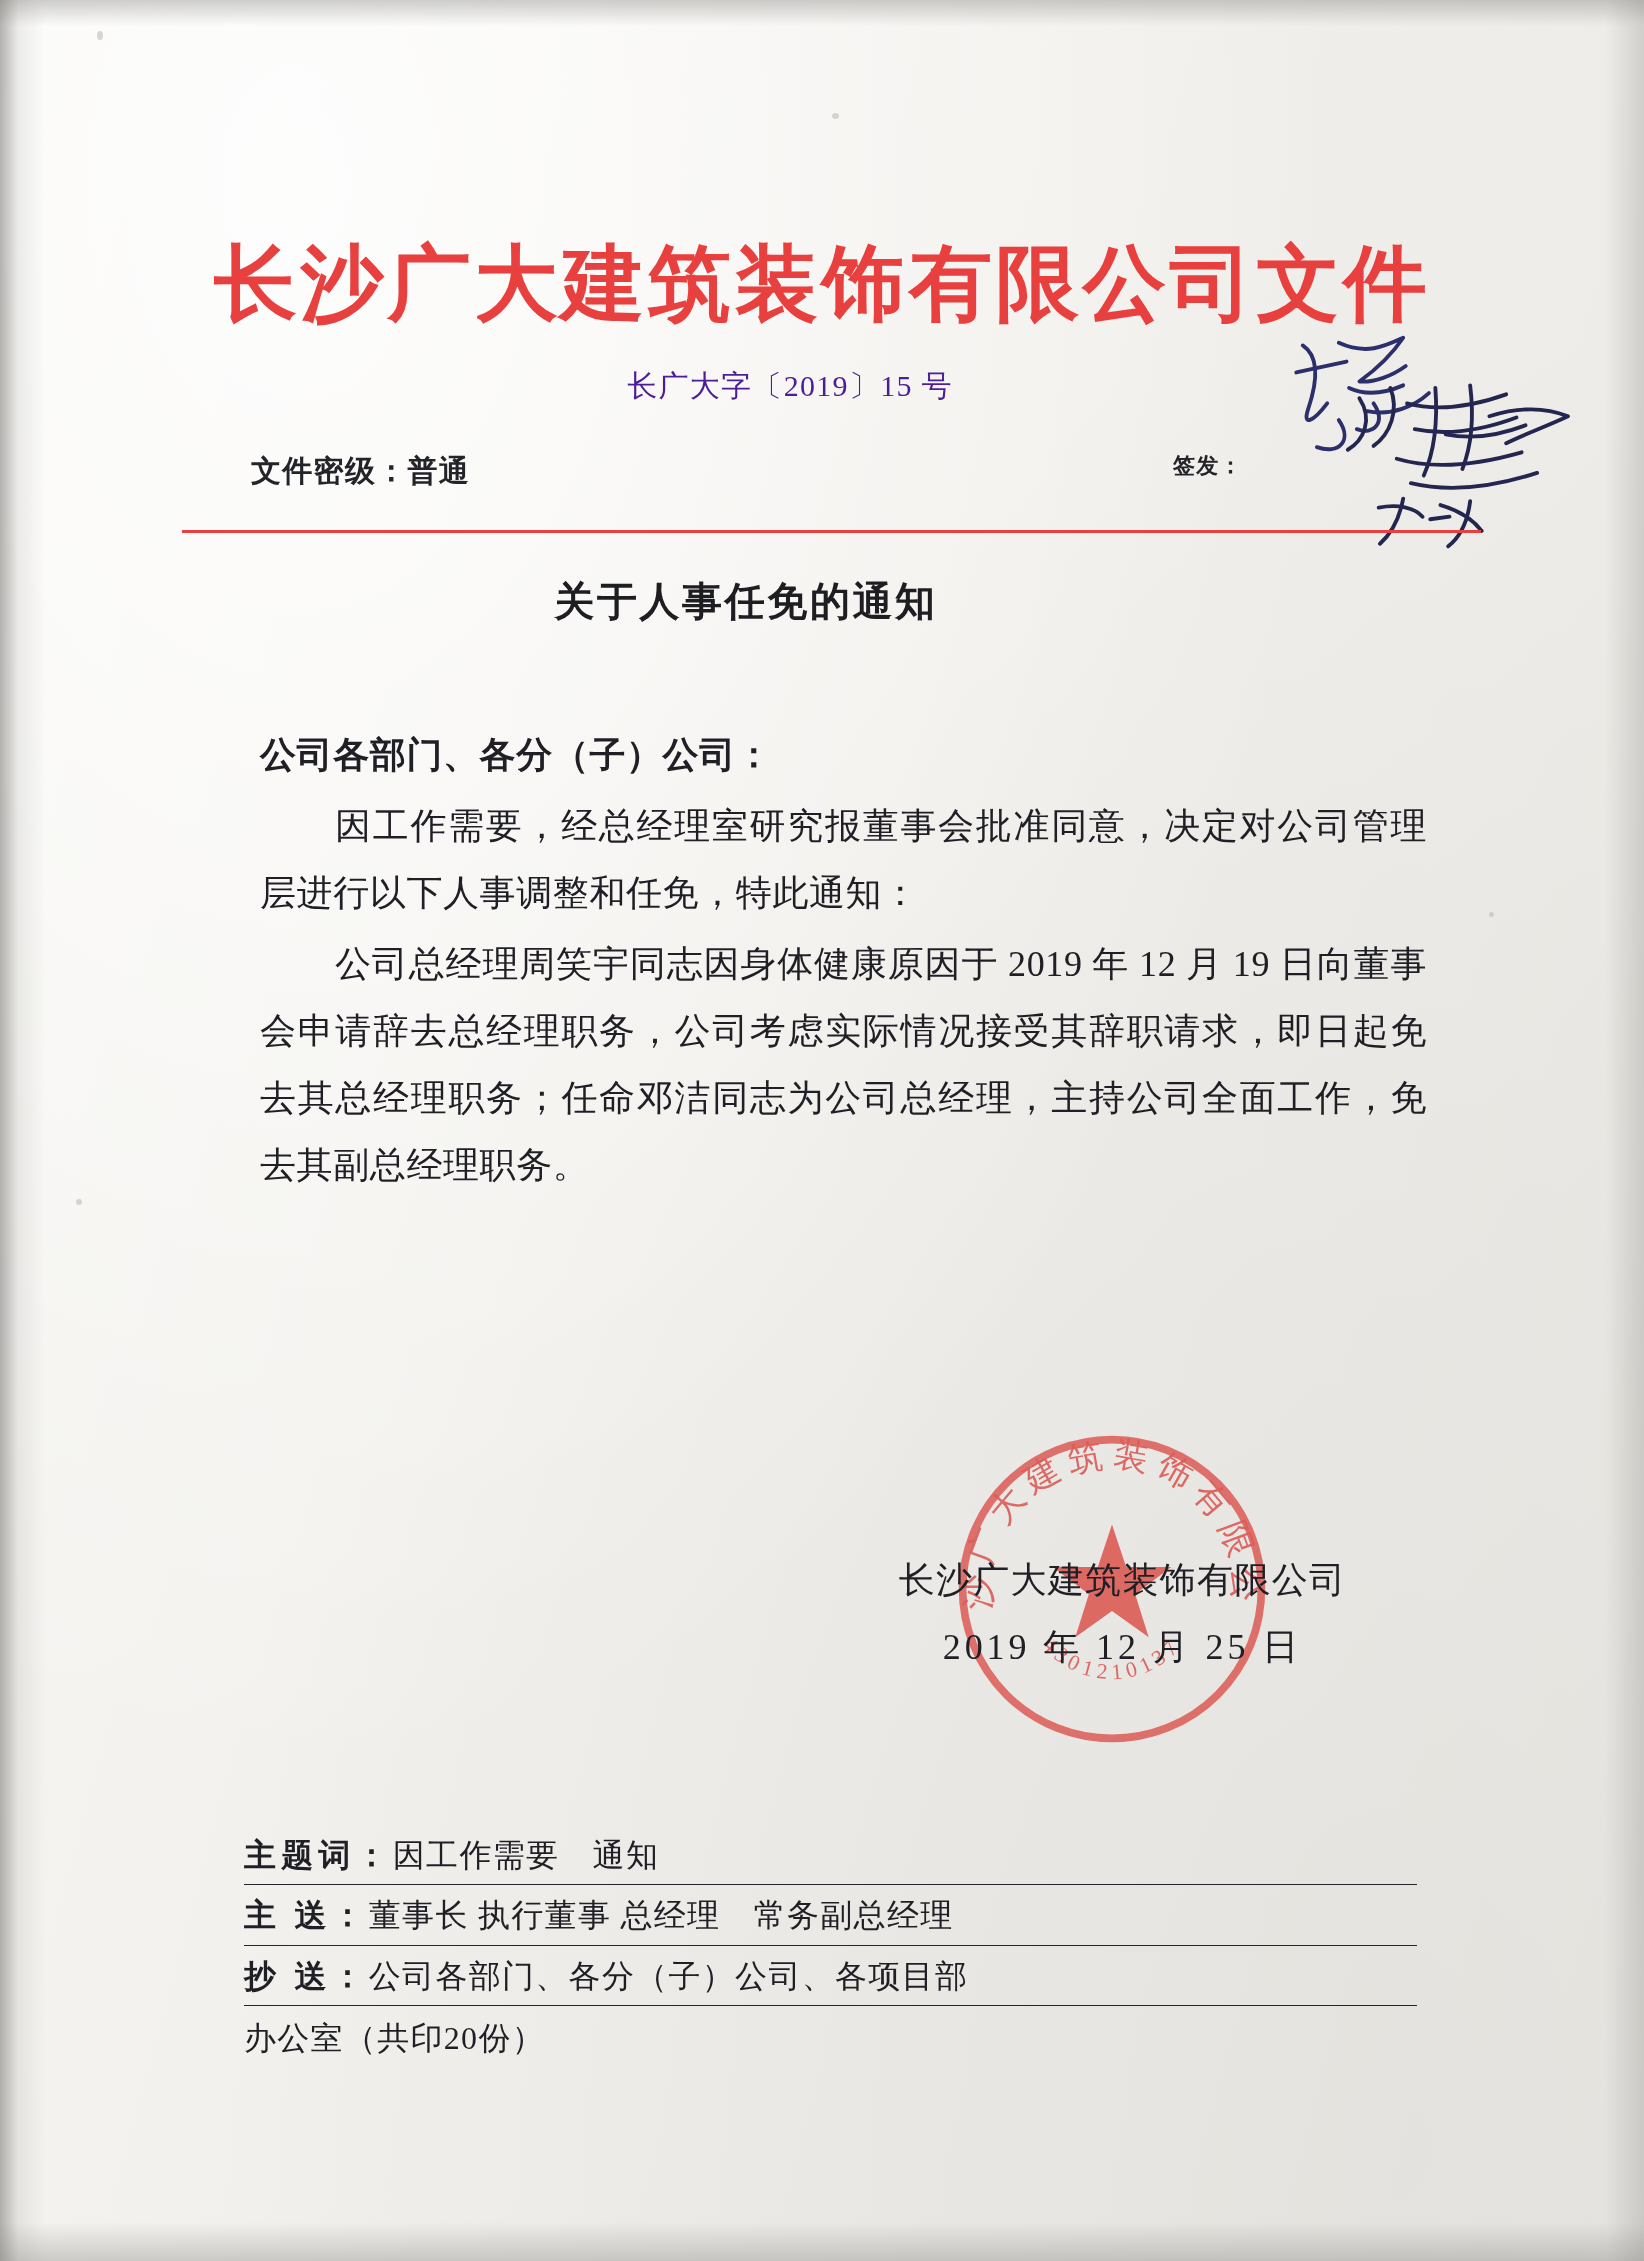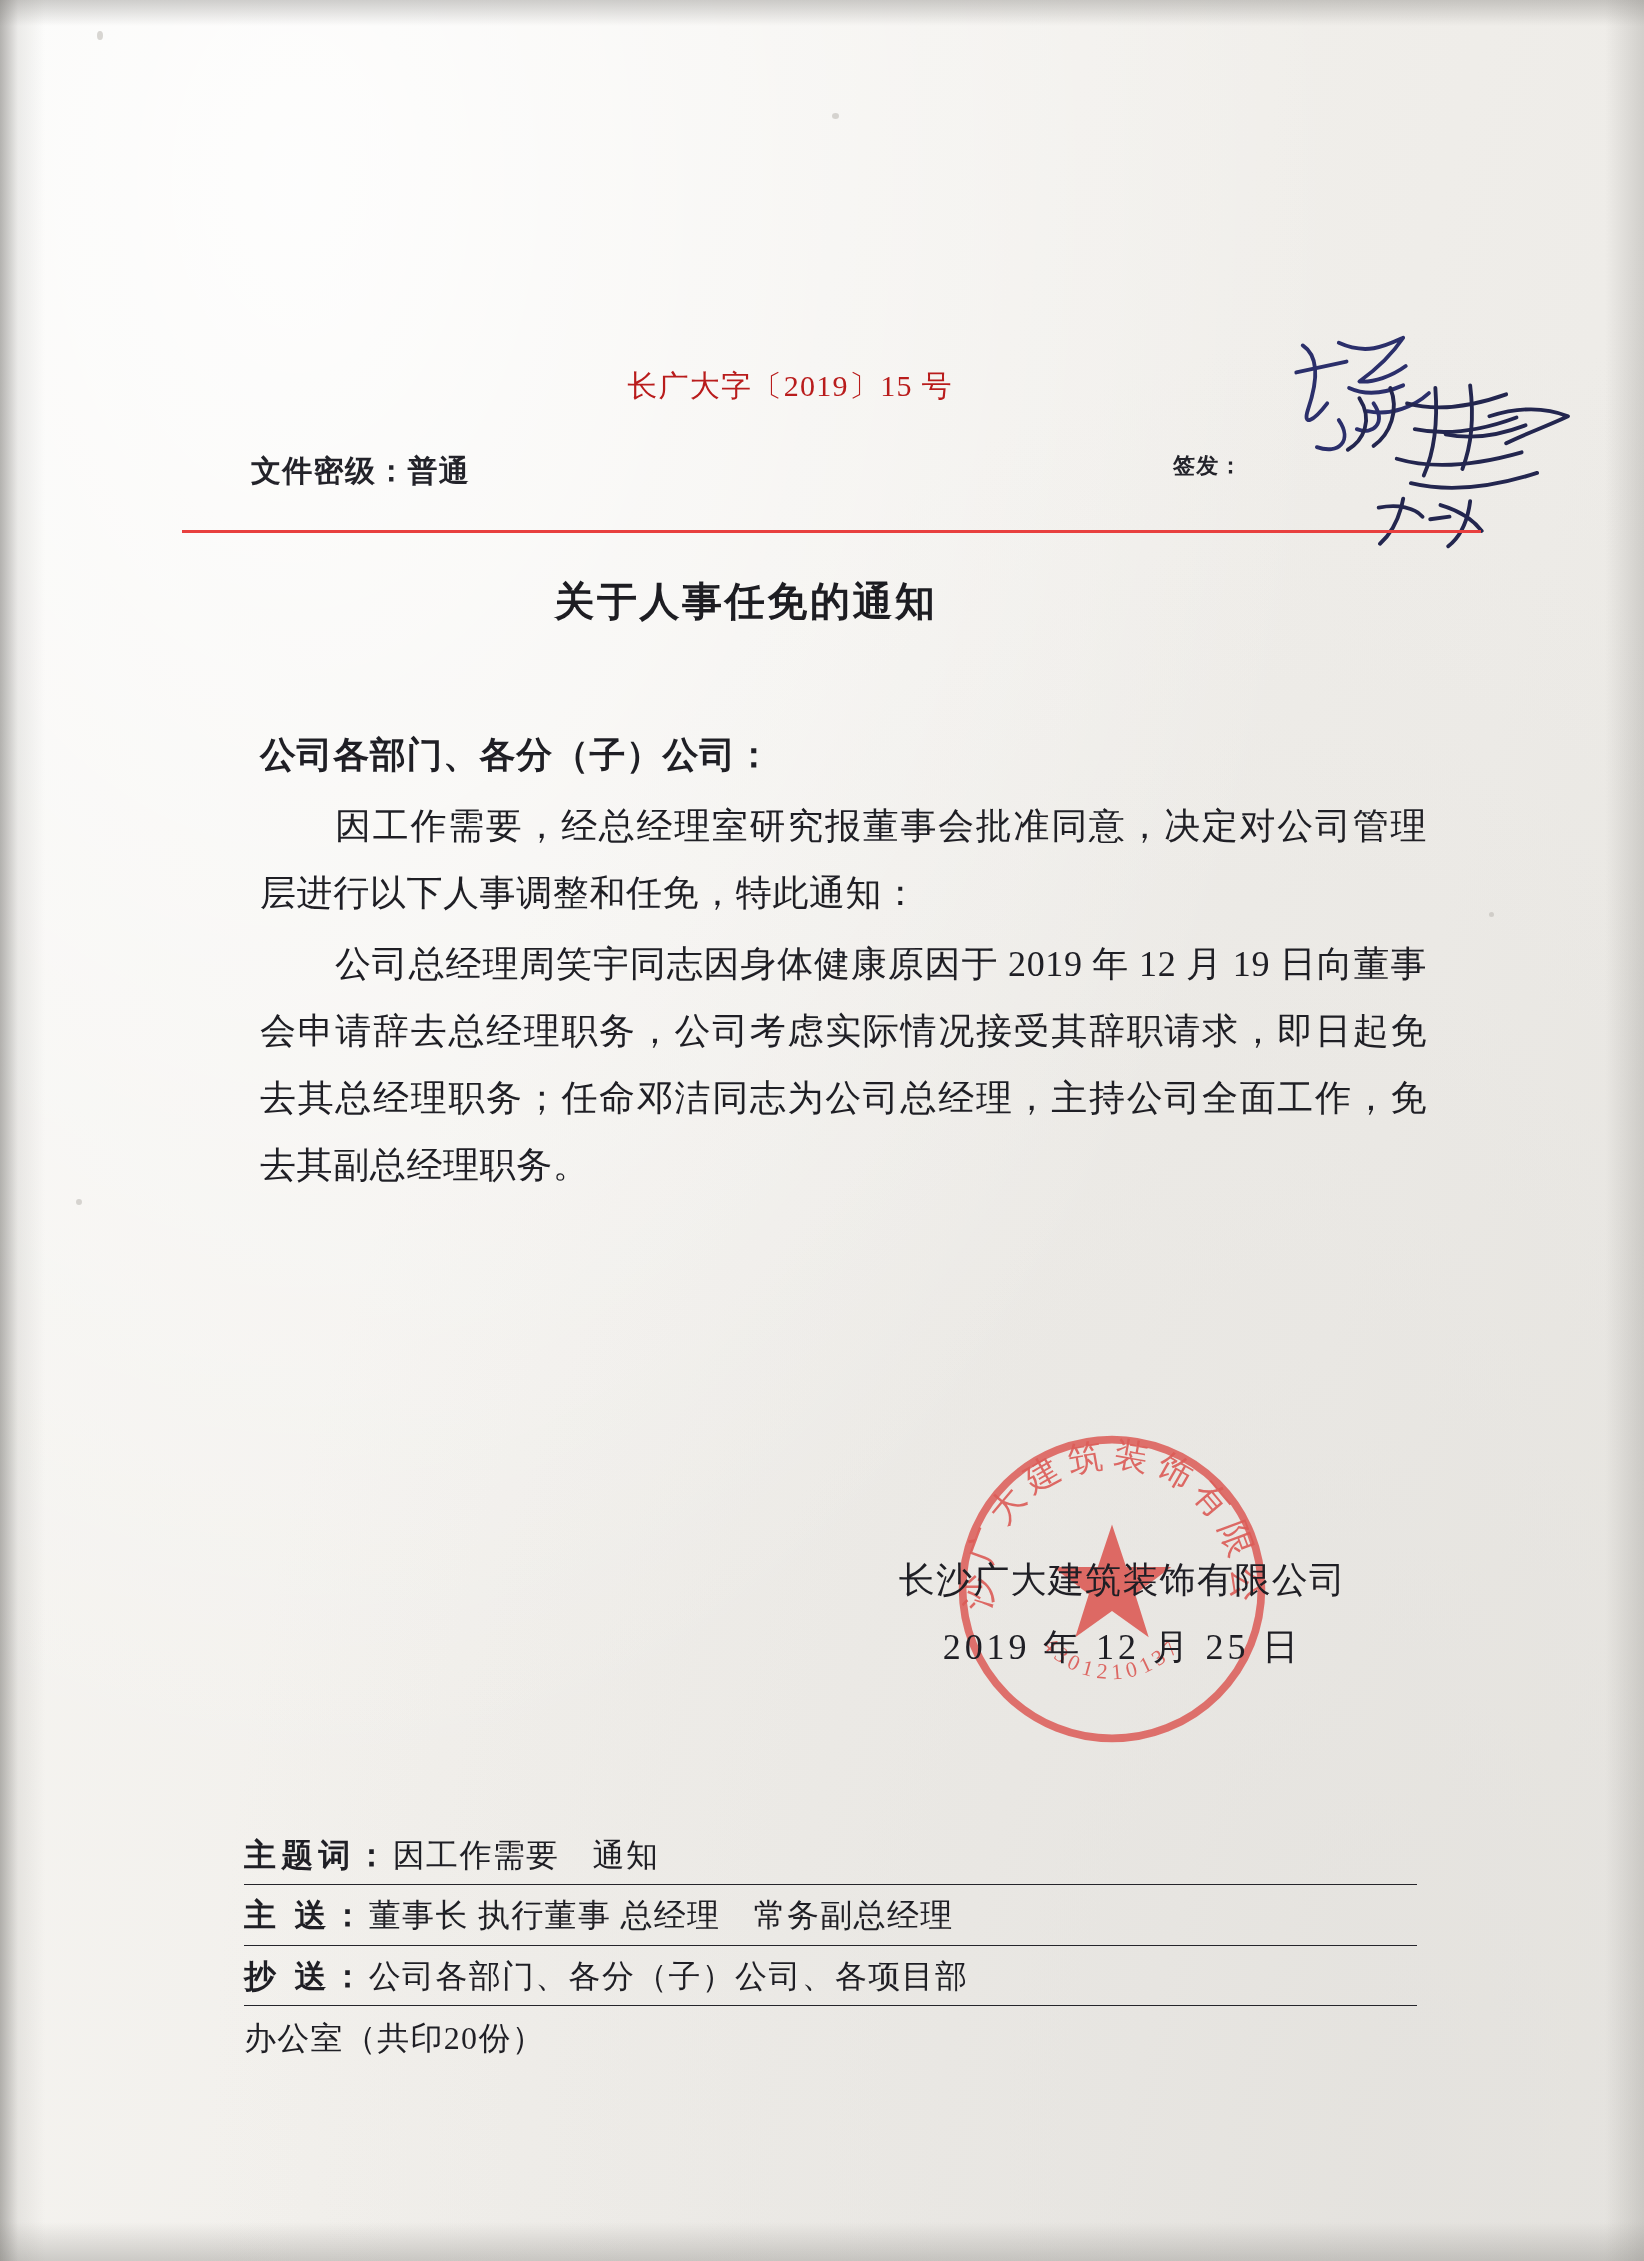--- a/index.html
+++ b/index.html
@@ -77,21 +77,21 @@
     letter-spacing: 3.9px;
     white-space: nowrap;
   }
   .doc-number {
     position: absolute;
     top: 366px;
     left: 0;
     width: 1580px;
     text-align: center;
     font-size: 30px;
-    color: #b91c1c;
+    color: #4c1d95;
     letter-spacing: 1.3px;
   }
   .secrecy-row {
     position: absolute;
     top: 451px;
     left: 251px;
     font-size: 30px;
     font-weight: bold;
     color: #23232a;
     letter-spacing: 1.3px;
@@ -211,20 +211,21 @@
   .speck { position: absolute; background: #b9b6b1; border-radius: 50%; opacity: .55; }
 </style>
 </head>
 <body>
 
 <div class="page">
   <div class="paper-tint"></div>
 
   <div class="content">
 
+    <div class="doc-title">长沙广大建筑装饰有限公司文件</div>
     <div class="doc-number">长广大字〔2019〕15 号</div>
     <div class="secrecy-row">文件密级：普通</div>
     <div class="sign-label">签发：</div>
 
     <svg class="signature" viewBox="0 0 480 360" xmlns="http://www.w3.org/2000/svg">
       <g fill="none" stroke="#2b2f6b" stroke-width="6" stroke-linecap="round" stroke-linejoin="round">
         <path d="M40 30 C70 50, 60 95, 48 130 C40 155, 55 150, 78 120"></path>
         <path d="M30 72 L108 55"></path>
         <path d="M96 26 C140 46, 170 30, 196 18 C176 48, 150 70, 128 86 C150 88, 178 78, 200 62"></path>
         <path d="M112 96 C138 108, 168 104, 196 92"></path>

